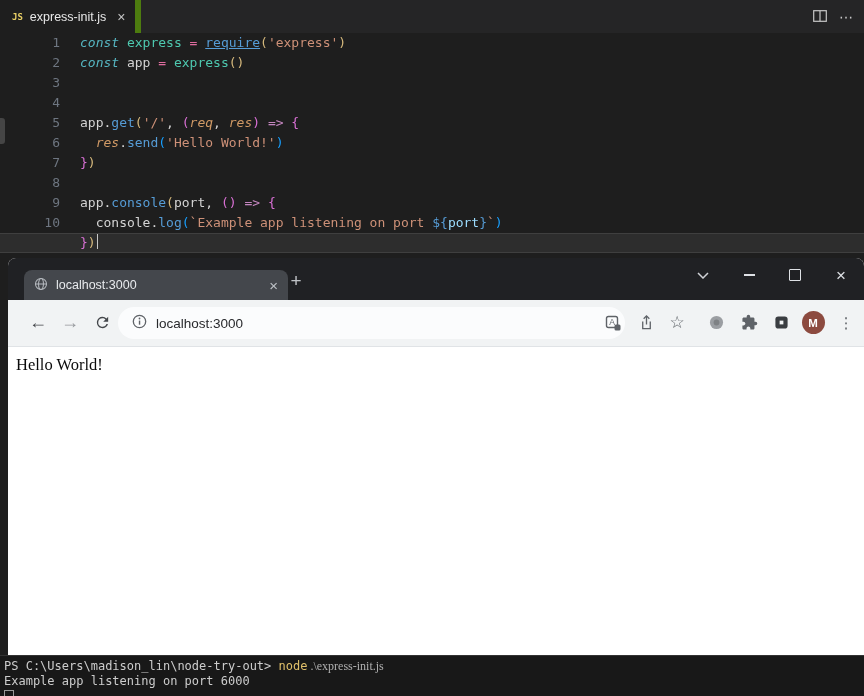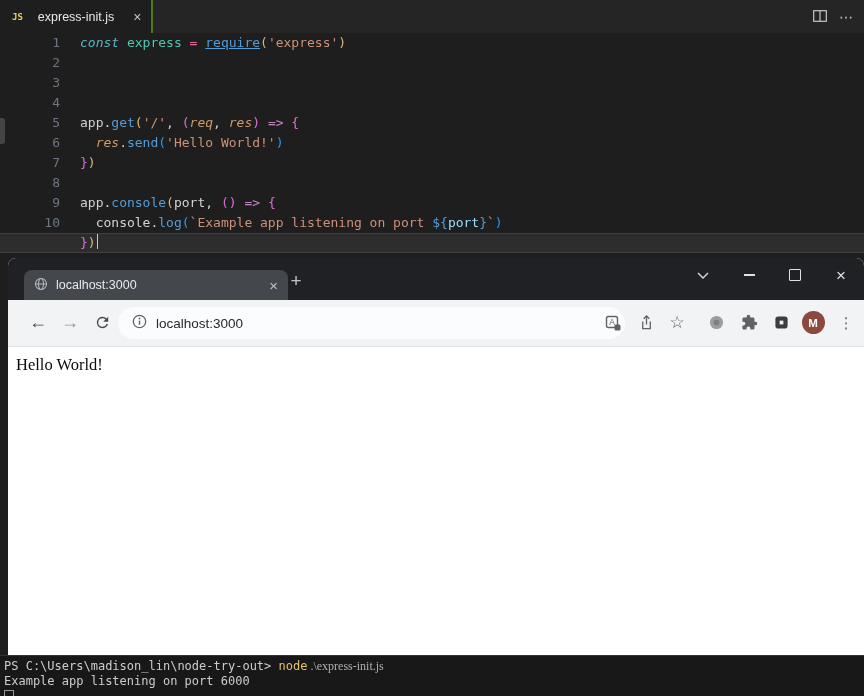--- a/index.html
+++ b/index.html
@@ -5,22 +5,22 @@
   html,body{margin:0;padding:0;}
   body{
     width:864px;height:696px;position:relative;overflow:hidden;
     background:#1e1e1e;font-family:"Liberation Sans",sans-serif;
     -webkit-font-smoothing:antialiased;
   }
 
   
   .vscode{position:absolute;left:0;top:0;width:864px;height:258px;background:#1e1e1e;}
   .vs-tabbar{position:absolute;left:0;top:0;right:0;height:33px;background:#252526;}
-  .vs-tab{display:inline-flex;align-items:center;gap:15px;height:33px;padding:0 10px 0 12px;
-    background:#1e1e1e;color:#e7e7e7;font-size:12.5px;border-right:2px solid #4d7c0f;}
+  .vs-tab{display:inline-flex;align-items:center;gap:7px;height:33px;padding:0 10px 0 12px;
+    background:#1e1e1e;color:#e7e7e7;font-size:12.5px;border-right:6px solid #4d7c0f;}
   .js-badge{color:#e8cf65;font-weight:bold;font-size:9px;font-family:"DejaVu Sans Mono",monospace;}
   .vs-tab-close{color:#c5c5c5;font-size:14px;line-height:14px;margin-left:4px;cursor:pointer;}
   .vs-actions{position:absolute;right:10px;top:0;height:33px;display:flex;align-items:center;gap:12px;color:#c7c7c7;}
   .vs-actions .glyph{font-size:14px;letter-spacing:1px;}
 
   .vs-editor{position:absolute;left:0;top:33px;right:0;bottom:0;
     font-family:"DejaVu Sans Mono",monospace;font-size:13px;}
   .code-line{display:flex;height:20px;line-height:20px;}
   .code-line.active{background:rgba(255,255,255,0.065);
     box-shadow:inset 0 1px 0 rgba(255,255,255,0.09),inset 0 -1px 0 rgba(255,255,255,0.09);}
@@ -112,20 +112,21 @@
     </div>
   </div>
   <div class="vs-editor">
     <div id="code-lines">
         <div class="code-line">
           <span class="gutter">1</span>
           <span class="code-text"><span class="tk-kw">const </span><span class="tk-green">express </span><span class="tk-op">= </span><span class="tk-fnu">require</span><span class="tk-b1">(</span><span class="tk-str">'express'</span><span class="tk-b1">)</span></span>
         </div>
         <div class="code-line">
           <span class="gutter">2</span>
+          <span class="code-text"><span class="tk-kw">const </span><span class="tk-plain">app </span><span class="tk-op">= </span><span class="tk-green">express</span><span class="tk-b1">()</span></span>
         </div>
         <div class="code-line">
           <span class="gutter">3</span>
         </div>
         <div class="code-line">
           <span class="gutter">4</span>
           <span class="code-text"></span>
         </div>
         <div class="code-line">
           <span class="gutter">5</span>

